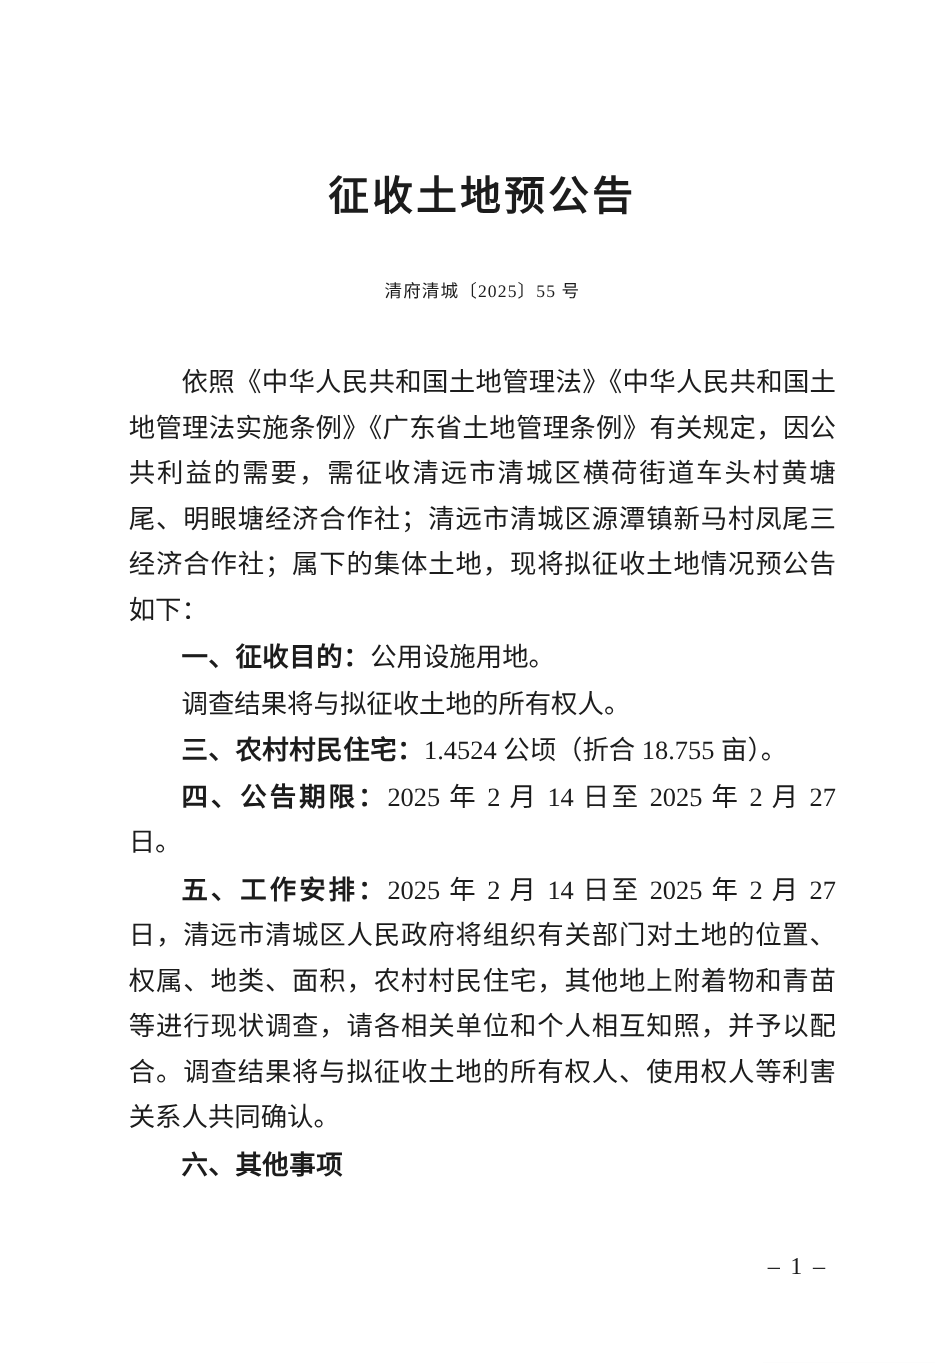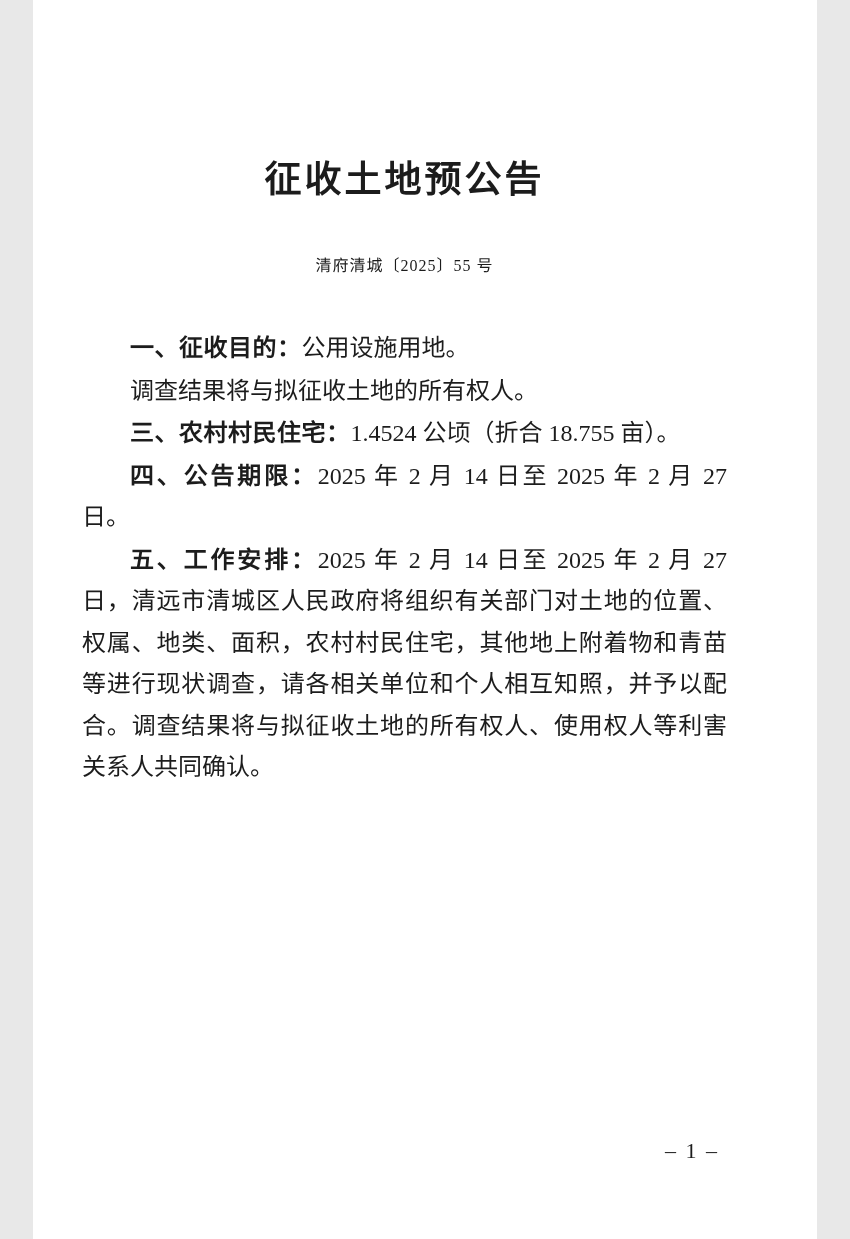--- a/index.html
+++ b/index.html
@@ -1,23 +1,23 @@
 <!DOCTYPE html>
 <html lang="zh-CN"><head>
 <meta charset="utf-8">
 <style>
   html, body { margin: 0; padding: 0; background: #e8e8e8; }
   .page {
-    width: 784px;
+    width: 850px;
     height: 1239px;
     margin: 0 auto;
     background: #ffffff;
     position: relative;
     box-sizing: border-box;
-    padding: 158px 90px 0 49px;
+    padding: 158px 90px 0 117px;
     font-family: "Liberation Serif", "DejaVu Serif", serif;
     color: #1c1c1c;
     overflow: hidden;
   }
   .doc-title {
     margin: 0;
     text-align: center;
     font-size: 37px;
     line-height: 44px;
     font-weight: bold;
@@ -57,28 +57,30 @@
 </head>
 <body>
 
 <div class="page">
   <h1 class="doc-title">征收土地预公告</h1>
 
   <div class="doc-number">清府清城〔2025〕55 号</div>
 
   <div class="doc-body">
 
+      <p class="para"><b class="para-heading"></b><span>依照《中华人民共和国土地管理法》《中华人民共和国土地管理法实施条例》《广东省土地管理条例》有关规定，因公共利益的需要，需征收清远市清城区横荷街道车头村黄塘尾、明眼塘经济合作社；清远市清城区源潭镇新马村凤尾三经济合作社；属下的集体土地，现将拟征收土地情况预公告如下：</span></p>
 
       <p class="para"><b class="para-heading">一、征收目的：</b><span>公用设施用地。</span></p>
 
 
       <p class="para"><b class="para-heading"></b><span>调查结果将与拟征收土地的所有权人。</span></p>
 
       <p class="para"><b class="para-heading">三、农村村民住宅：</b><span>1.4524 公顷（折合 18.755 亩）。</span></p>
 
       <p class="para"><b class="para-heading">四、公告期限：</b><span>2025 年 2 月 14 日至 2025 年 2 月 27 日。</span></p>
 
       <p class="para"><b class="para-heading">五、工作安排：</b><span>2025 年 2 月 14 日至 2025 年 2 月 27 日，清远市清城区人民政府将组织有关部门对土地的位置、权属、地类、面积，农村村民住宅，其他地上附着物和青苗等进行现状调查，请各相关单位和个人相互知照，并予以配合。调查结果将与拟征收土地的所有权人、使用权人等利害关系人共同确认。</span></p>
 
+      <p class="para"><b class="para-heading">六、其他事项</b><span></span></p>
     </div>
 
   <div class="page-number">– 1 –</div>
 </div>
 
 </body></html>

